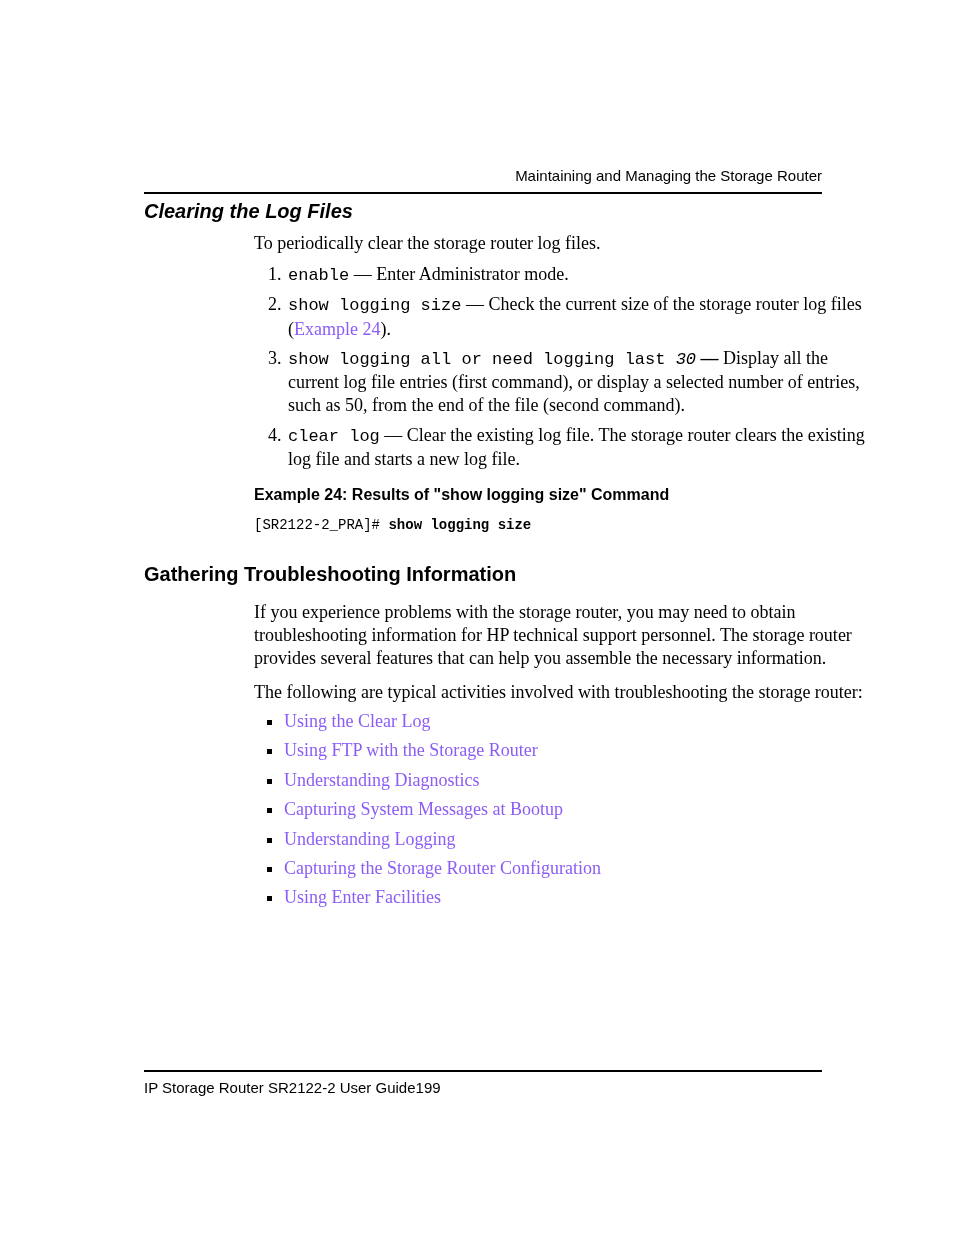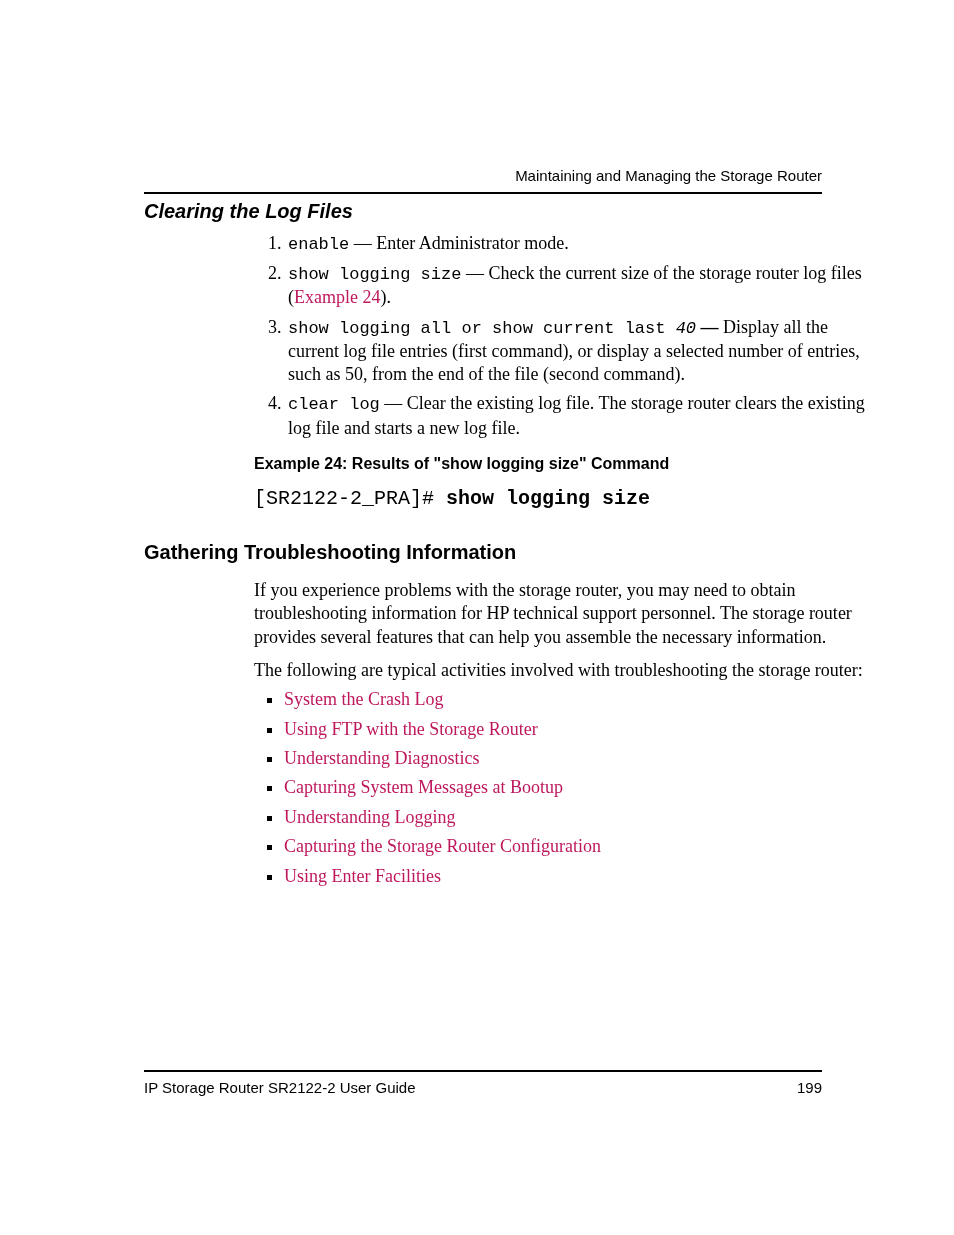--- a/index.html
+++ b/index.html
@@ -57,31 +57,31 @@
   .mono {
     font-family: "Courier New", Courier, monospace;
     font-size: 17px;
   }
   .mono-ital {
     font-family: "Courier New", Courier, monospace;
     font-style: italic;
     font-size: 17px;
   }
   .link {
-    color: #be185d;
+    color: #8b5cf6;
   }
   .example-title {
     font-family: Arial, Helvetica, sans-serif;
     font-weight: bold;
     font-size: 16px;
     margin: 14px 0 8px 0;
   }
   .code-block {
     font-family: "Courier New", Courier, monospace;
-    font-size: 20px;
+    font-size: 14px;
     line-height: 1.6;
     margin-bottom: 24px;
   }
   .code-block .bold {
     font-weight: bold;
   }
   .section-h2 {
     font-family: Arial, Helvetica, sans-serif;
     font-weight: bold;
     font-size: 20px;
@@ -100,66 +100,66 @@
     left: 144px;
     right: 120px;
     bottom: 138px;
   }
   .footer-rule {
     border-top: 2px solid #000;
     margin-bottom: 6px;
   }
   .footer-row {
     display: flex;
-    justify-content: space-between;
     font-family: Arial, Helvetica, sans-serif;
     font-size: 15px;
   }
 </style>
 </head>
 <body>
 
 <div class="page">
 
   <div class="header-text">Maintaining and Managing the Storage Router</div>
   <div class="header-rule"></div>
 
   <div class="section-h3">Clearing the Log Files</div>
 
   <div class="body-indent">
+    <p class="p">To periodically clear the storage router log files.</p>
 
     <ol class="steps">
       <li>
         <span class="mono">enable</span><span> — Enter Administrator mode.</span>
       </li>
       <li>
         <span class="mono">show logging size</span><span> —  Check the current size of the storage router log files (</span><span class="link">Example 24</span><span>).</span>
       </li>
       <li>
-        <span class="mono">show logging all or show current last</span><span class="mono-ital"> 40</span><b> — </b><span>Display all the current log file entries (first command), or display a selected number of entries, such as 50, from the end of the file (second command).</span>
+        <span class="mono">show logging all or need logging last</span><span class="mono-ital"> 30</span><b> — </b><span>Display all the current log file entries (first command), or display a selected number of entries, such as 50, from the end of the file (second command).</span>
       </li>
       <li>
         <span class="mono">clear log</span><span> —  Clear the existing log file. The storage router clears the existing log file and starts a new log file.</span>
       </li>
     </ol>
 
     <div class="example-title">Example 24:  Results of "show logging size" Command</div>
     <div class="code-block">
       <div><span>[SR2122-2_PRA]# </span><span class="bold">show logging size</span></div>
     </div>
   </div>
 
   <div class="section-h2">Gathering Troubleshooting Information</div>
 
   <div class="body-indent">
     <p class="p">If you experience problems with the storage router, you may need to obtain troubleshooting information for HP technical support personnel. The storage router provides several features that can help you assemble the necessary information.</p>
     <p class="p" style="margin-top:10px;">The following are typical activities involved with troubleshooting the storage router:</p>
 
     <ul class="square">
-      <li><span class="link">System the Crash Log</span></li>
+      <li><span class="link">Using the Clear Log</span></li>
       <li><span class="link">Using FTP with the Storage Router</span></li>
       <li><span class="link">Understanding Diagnostics</span></li>
       <li><span class="link">Capturing System Messages at Bootup</span></li>
       <li><span class="link">Understanding Logging</span></li>
       <li><span class="link">Capturing the Storage Router Configuration</span></li>
       <li><span class="link">Using Enter Facilities</span></li>
     </ul>
   </div>
 
   <div class="footer">

